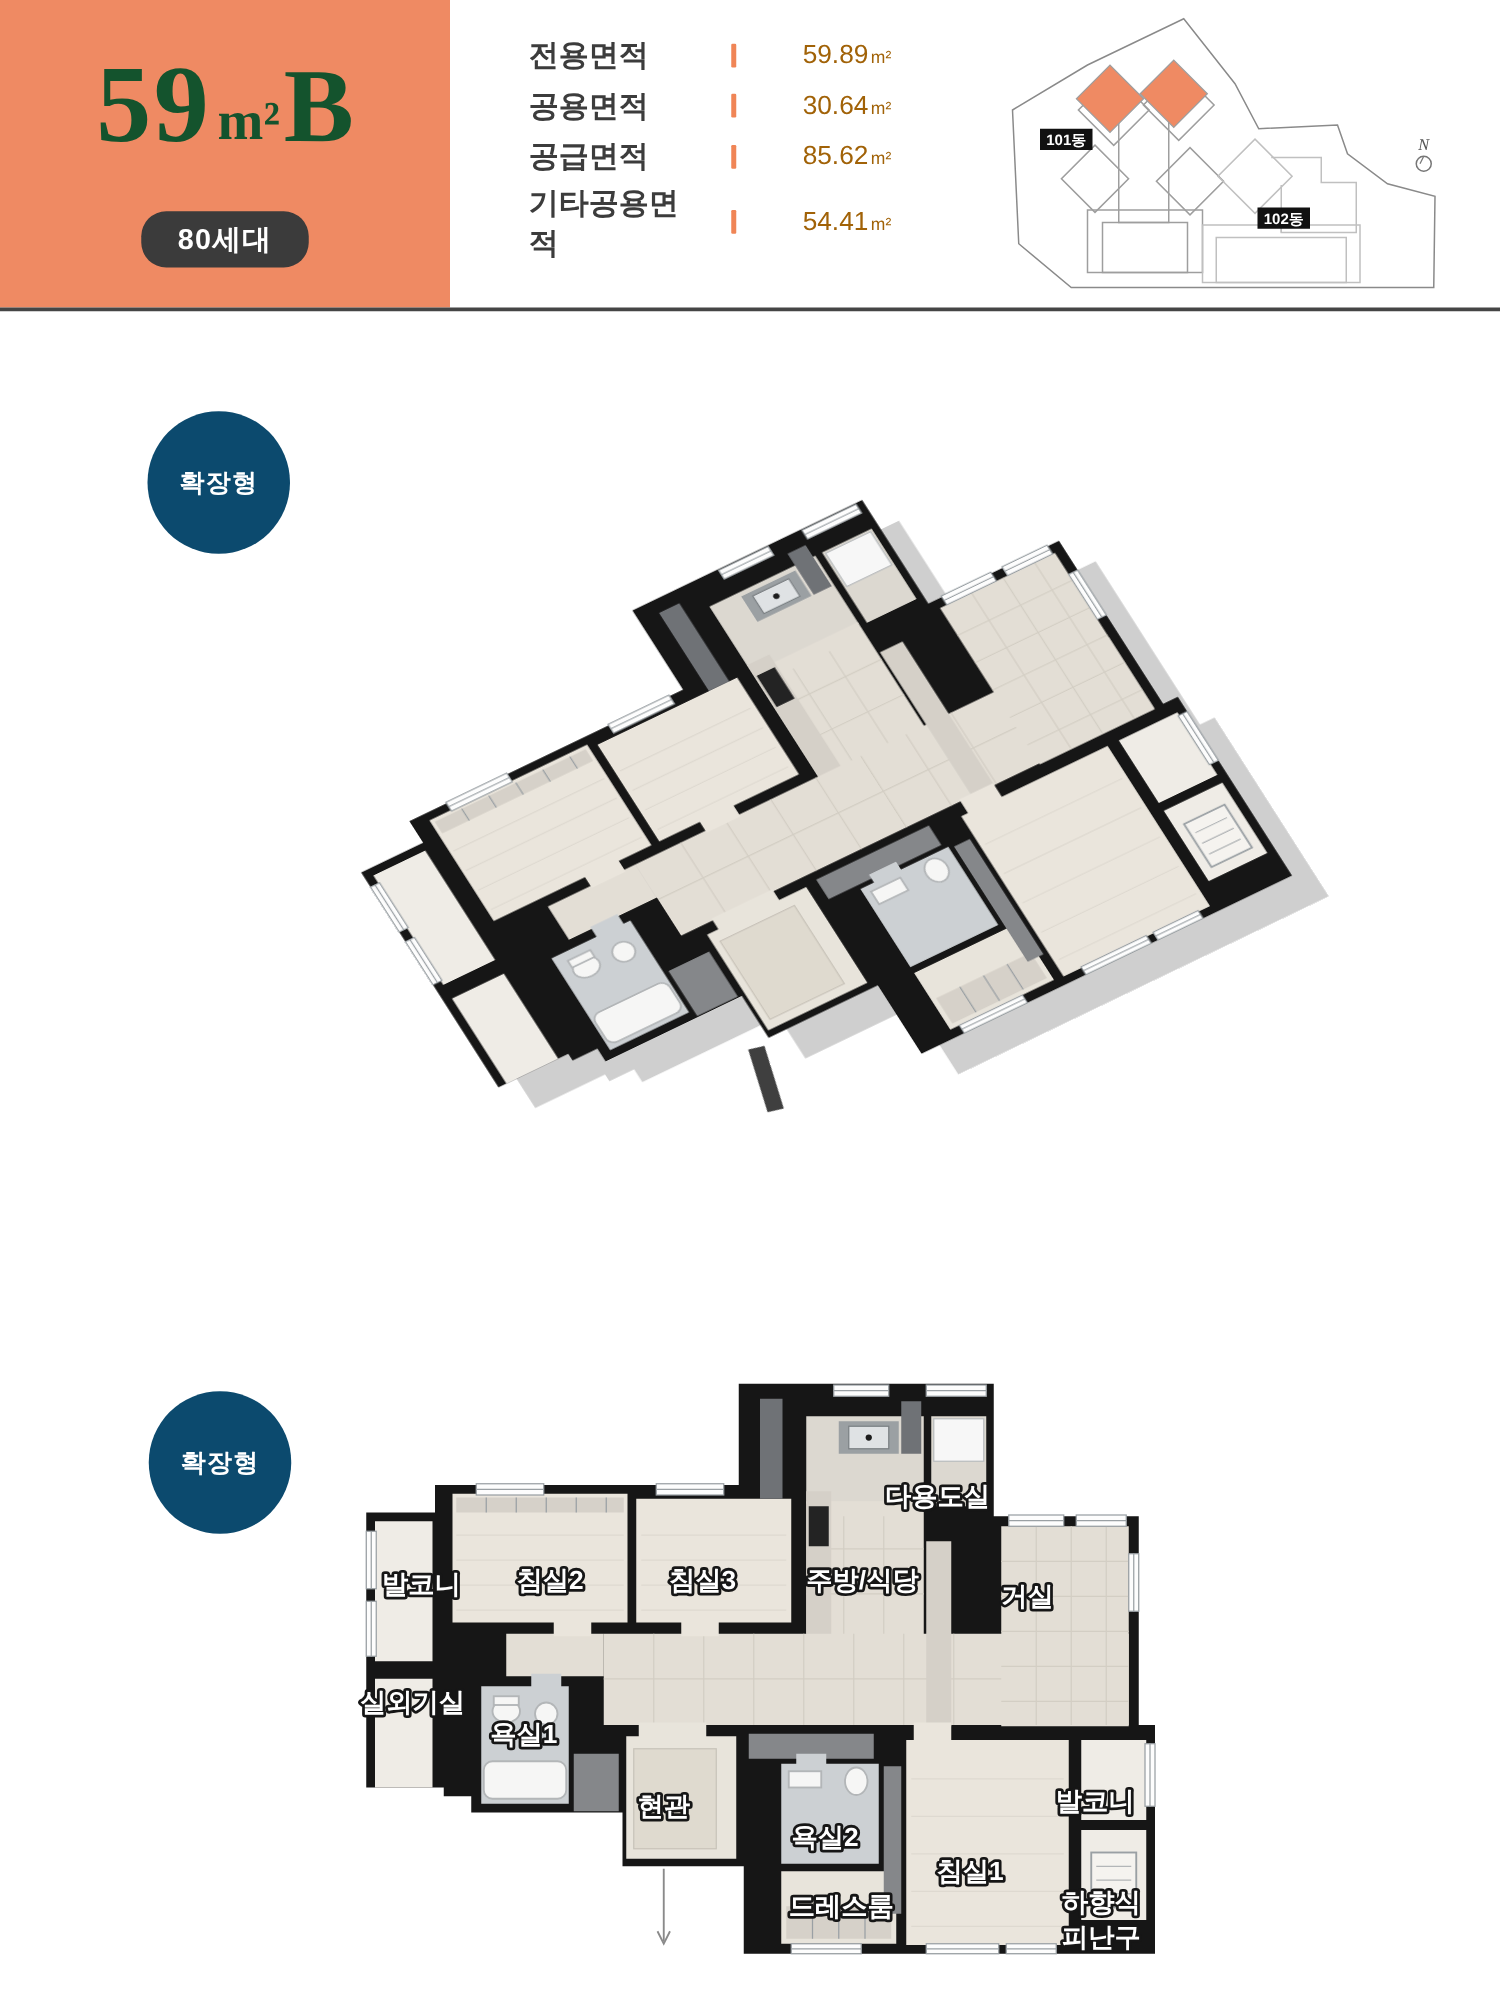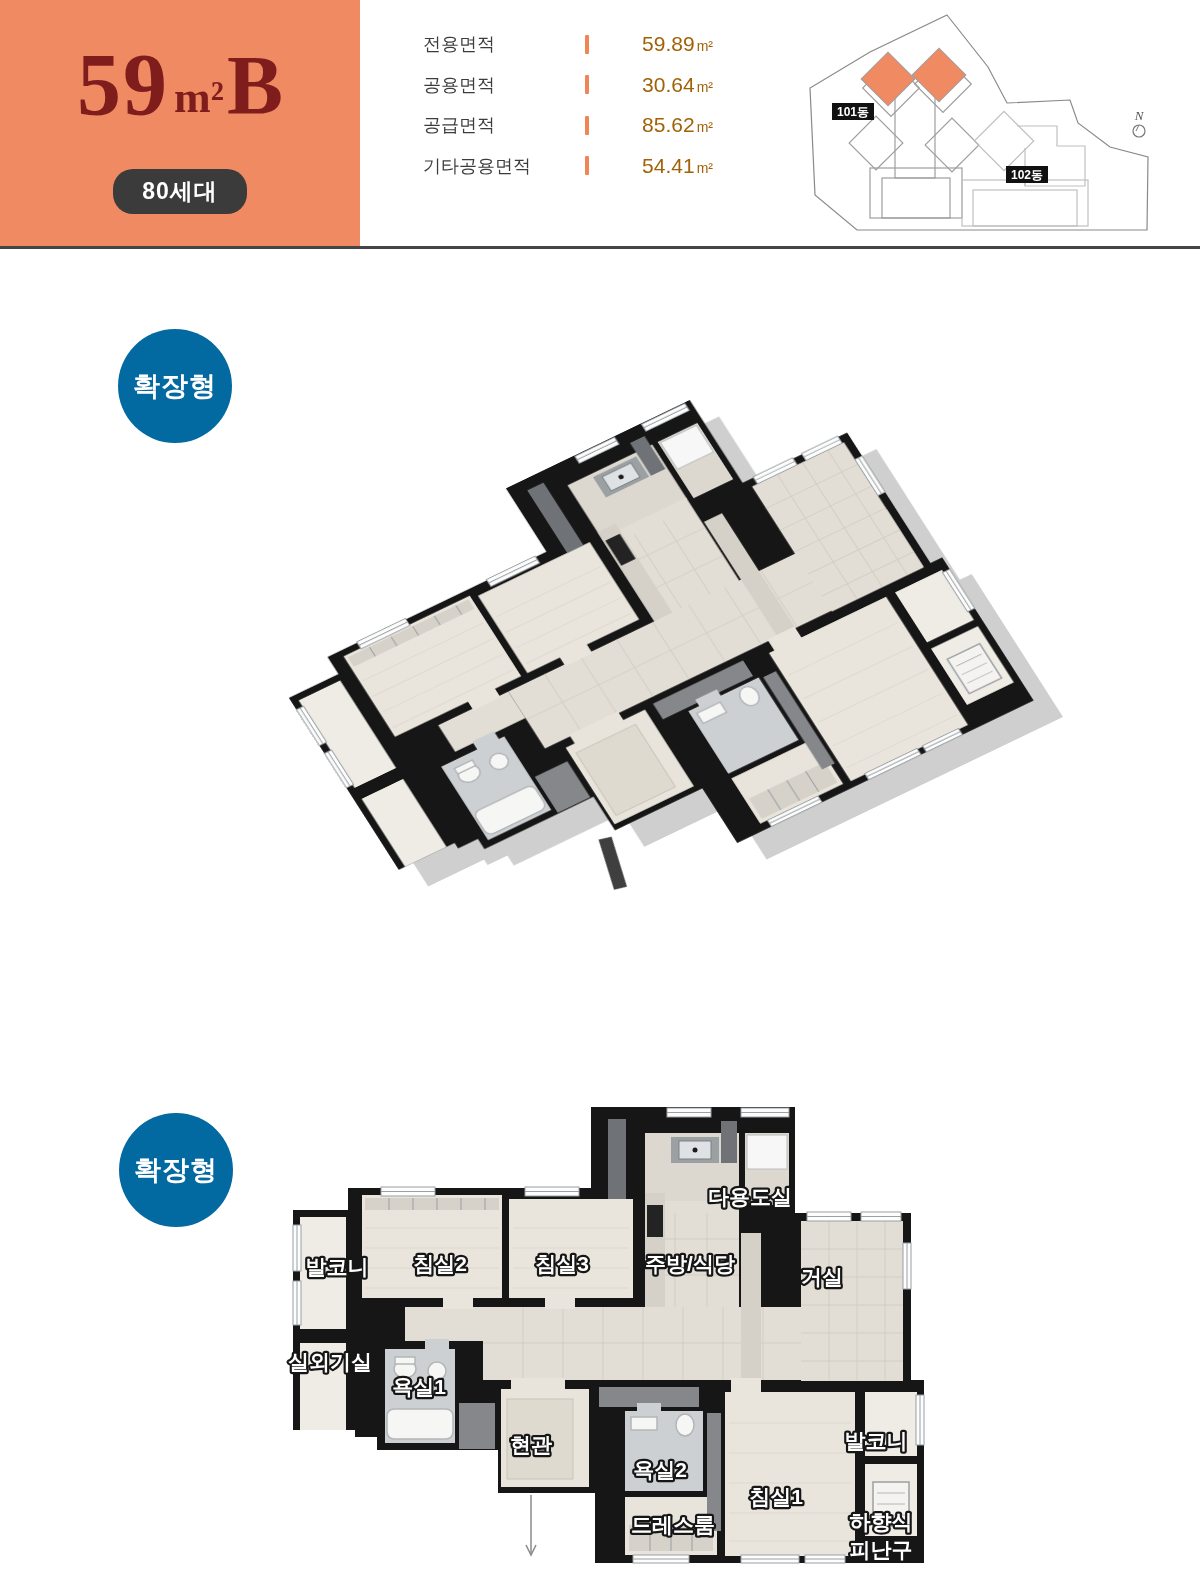--- a/index.html
+++ b/index.html
@@ -3,41 +3,41 @@
 <meta charset="utf-8">
 <style>
   * { margin:0; padding:0; box-sizing:border-box; }
   html,body { background:#fff; }
   body { font-family:"Liberation Sans","DejaVu Sans",sans-serif; }
   .page { position:relative; width:1200px; height:1592px; background:#fff; overflow:hidden; }
 
   
   .unit-block { position:absolute; left:0; top:0; width:360px; height:246px; background:#ef8a63;
                 display:flex; flex-direction:column; align-items:center; justify-content:center; }
-  .unit-title { font-family:"Liberation Serif","DejaVu Serif",serif; font-weight:bold; color:#7f1d1d;
+  .unit-title { font-family:"Liberation Serif","DejaVu Serif",serif; font-weight:bold; color:#14532d;
                 line-height:1; display:flex; align-items:baseline; margin-top:8px; }
   .unit-title .num { font-size:88px; letter-spacing:2px; }
   .unit-title .unit { font-size:44px; margin:0 3px 0 5px; position:relative; top:-2px; }
   .unit-title .suffix { font-size:84px; }
   .households { margin-top:40px; background:#3b3b3b; color:#fff; font-size:23px; font-weight:bold;
                 padding:7px 29px; border-radius:20px; letter-spacing:1px; }
   .header-rule { position:absolute; left:0; top:246px; width:1200px; height:3px; background:#454545; }
 
   .area-table { position:absolute; left:423px; top:24px; width:290px; }
   .area-row { display:grid; grid-template-columns:120px 88px 82px; align-items:center; height:40.5px; }
-  .area-label { font-size:18px; font-weight:normal; color:#3c3c3c; text-align:justify; text-align-last:justify; }
+  .area-label { font-size:24px; font-weight:bold; color:#3c3c3c; text-align:justify; text-align-last:justify; }
   .area-tick { width:4px; height:19px; background:#f08556; justify-self:center; border-radius:1px; }
   .area-value { font-size:21px; color:#a16207; text-align:right; white-space:nowrap; }
   .area-value .u { font-size:14px; margin-left:2px; }
 
   .site-plan { position:absolute; left:795px; top:8px; }
 
   
-  .circle-badge { position:absolute; width:114px; height:114px; border-radius:50%; background:#0369a1;
-                  color:#fff; font-size:27px; font-weight:bold; display:flex; align-items:center;
+  .circle-badge { position:absolute; width:114px; height:114px; border-radius:50%; background:#0c4a6e;
+                  color:#fff; font-size:20px; font-weight:bold; display:flex; align-items:center;
                   justify-content:center; letter-spacing:1px; }
   .badge-iso { left:118px; top:329px; }
   .badge-flat { left:119px; top:1113px; }
 
   
   .flat-plan { position:absolute; left:293px; top:1093px; }
   .iso-wrap { position:absolute; left:324px; top:415px; width:632px; height:500px;
               transform-origin:316px 250px;
               transform:scale(1.03,1.39) rotateX(50deg) rotateZ(-29deg); }
 

